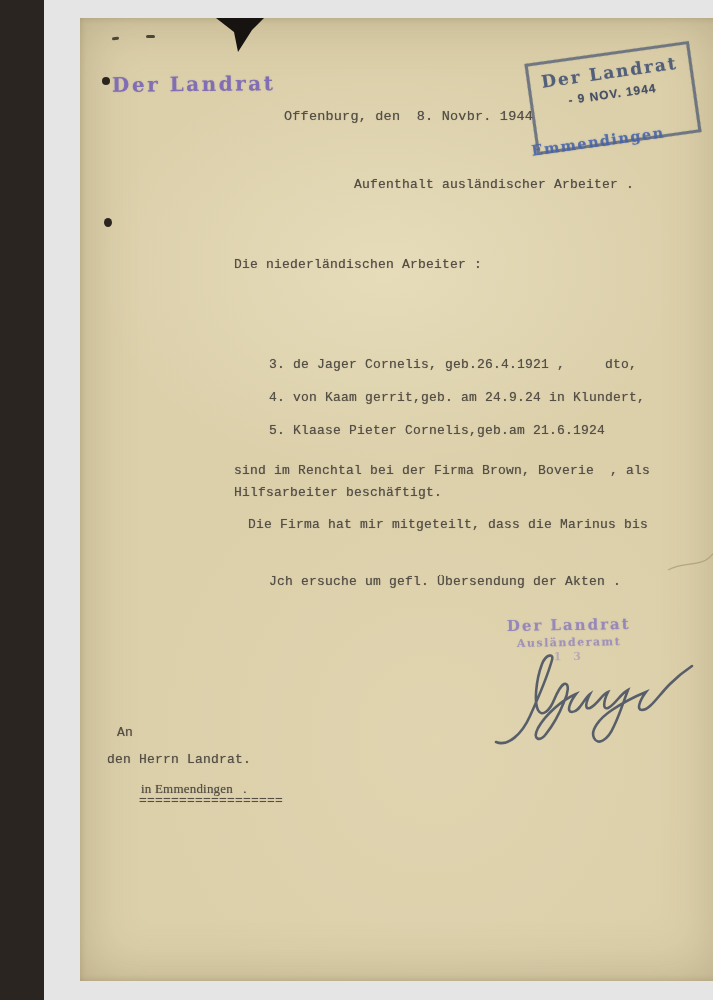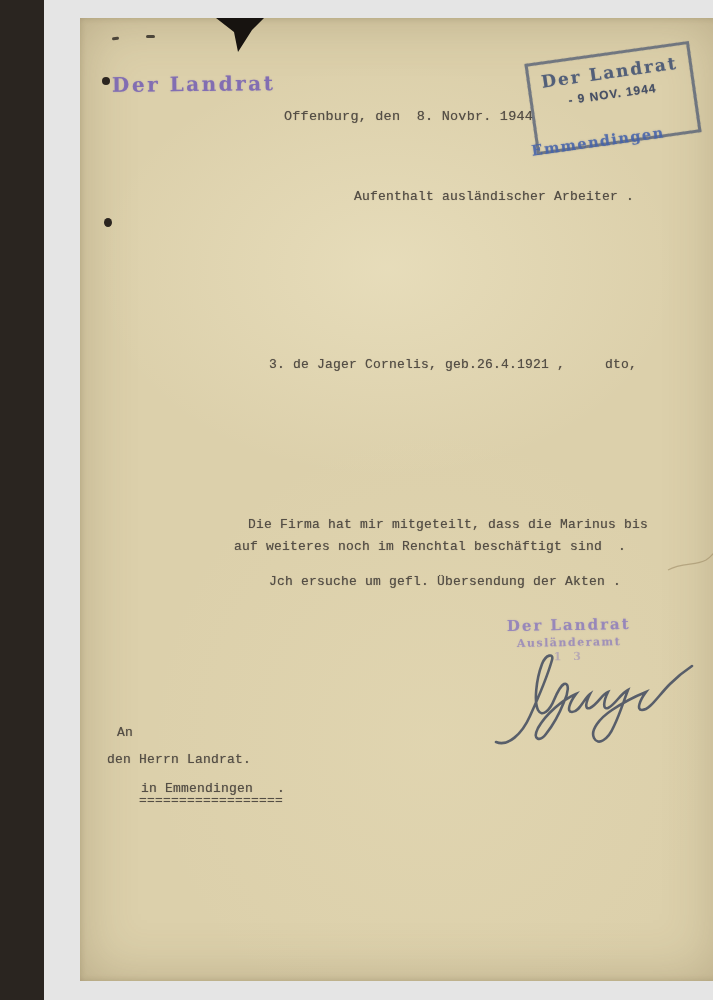--- a/index.html
+++ b/index.html
@@ -96,44 +96,48 @@
     <div class="stamp-purple-main fraktur">Der Landrat</div>
 
     <div class="tw" style="left:204px;top:92px;font-size:13.5px;">Offenburg, den  8. Novbr. 1944</div>
 
     <div class="receipt-stamp">
       <div class="receipt-line1 fraktur">Der Landrat</div>
       <div class="receipt-line2">- 9 NOV. 1944</div>
       <div class="receipt-line3 fraktur">Emmendingen</div>
     </div>
 
-    <div class="tw" style="left:274px;top:172px;">Aufenthalt ausländischer Arbeiter .</div>
+    <div class="tw" style="left:274px;top:160px;">Aufenthalt ausländischer Arbeiter .</div>
 
+    <div class="tw" style="left:154px;top:240px;">Die niederländischen Arbeiter :</div>
 
     <div class="tw" style="left:189px;top:340px;">3. de Jager Cornelis, geb.26.4.1921 ,     dto,</div>
+    <div class="tw" style="left:189px;top:373px;">4. von Kaam gerrit,geb. am 24.9.24 in Klundert,</div>
+    <div class="tw" style="left:189px;top:406px;">5. Klaase Pieter Cornelis,geb.am 21.6.1924</div>
 
+    <div class="tw" style="left:154px;top:446px;">sind im Renchtal bei der Firma Brown, Boverie  , als</div>
+    <div class="tw" style="left:154px;top:468px;">Hilfsarbeiter beschäftigt.</div>
 
     <div class="tw" style="left:168px;top:500px;">Die Firma hat mir mitgeteilt, dass die Marinus bis</div>
-    <div class="tw" style="left:154px;top:522px;">auf weiteres noch im Renchtal beschäftigt sind  .</div>
 
     <div class="tw" style="left:189px;top:557px;">Jch ersuche um gefl. Übersendung der Akten .</div>
 
     <div class="sig-stamp">
       <div class="l1 fraktur">Der Landrat</div>
       <div class="l2 fraktur">Ausländeramt</div>
       <div class="l3 fraktur">1 3</div>
     </div>
 
     <svg class="signature-svg" width="220" height="105" viewBox="0 0 220 105">
       <path d="M 18 96 C 30 101, 44 88, 52 70 C 62 48, 70 28, 74 14 C 76 7, 68 8, 64 18 C 58 34, 56 56, 60 64 C 64 72, 72 64, 76 54 C 79 47, 82 40, 86 38 C 92 36, 90 48, 86 56 C 82 66, 76 78, 68 88 C 62 96, 54 94, 60 82 C 68 68, 84 54, 98 48 C 92 56, 88 66, 94 66 C 102 66, 106 52, 112 48 C 108 56, 106 64, 112 62 C 120 58, 124 48, 130 46 C 126 54, 124 64, 130 62 C 138 58, 142 48, 150 44 C 146 54, 142 68, 136 80 C 130 94, 120 100, 116 92 C 112 84, 122 72, 134 64 C 146 56, 158 50, 168 46 C 162 54, 158 64, 164 64 C 172 64, 180 50, 192 38 C 200 30, 208 24, 214 20" fill="none" stroke="#414a5e" stroke-width="2.6" stroke-linecap="round" opacity="0.85"></path>
     </svg>
 
     <svg class="crease-svg" width="56" height="60">
       <path d="M 2 44 C 16 36, 30 40, 40 34 C 46 30, 52 22, 55 14" fill="none" stroke="rgba(140,120,82,0.45)" stroke-width="1.2"></path>
     </svg>
 
     <div class="tw" style="left:37px;top:708px;">An</div>
     <div class="tw" style="left:27px;top:735px;">den Herrn Landrat.</div>
-    <div class="tw" style="left:61px;top:764px;">in Emmendingen   .</div>
+    <div class="tw" style="left:61px;top:764px;font-family:Liberation Serif, serif;">in Emmendingen   .</div>
     <div class="tw underline-eq" style="left:59px;top:776px;">==================</div>
 
   </div>
 </div>
 
 </body></html>

